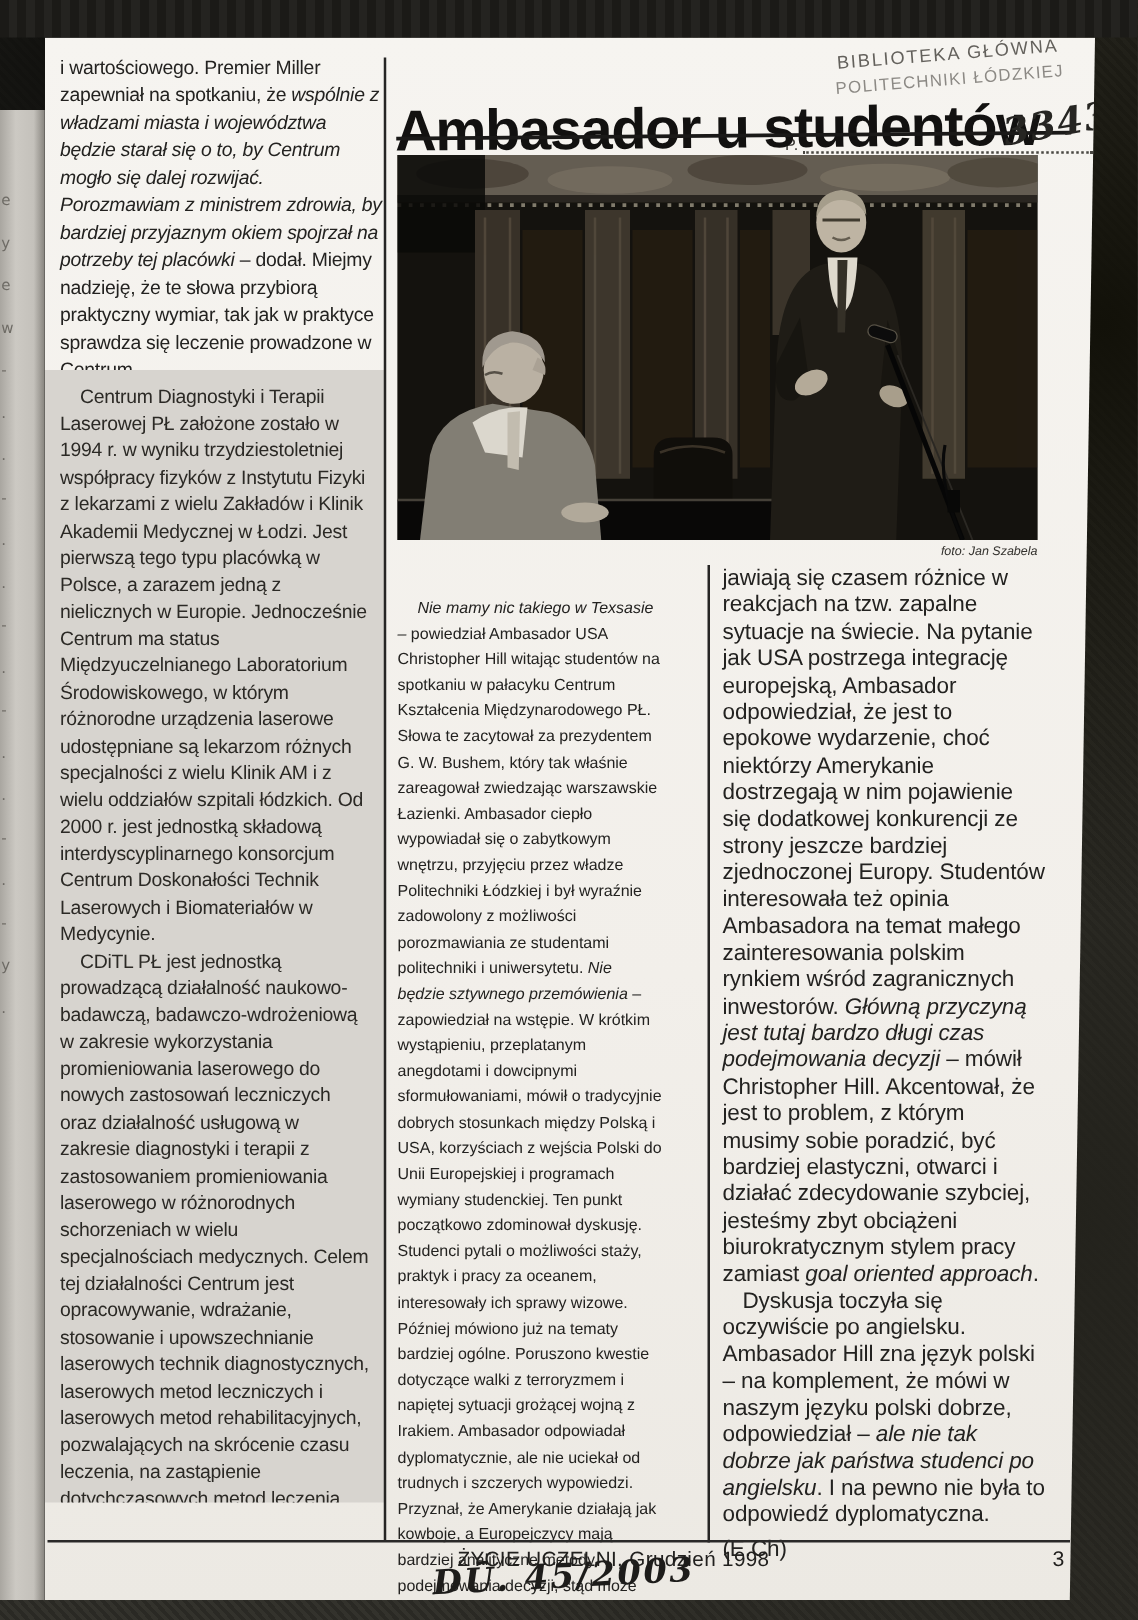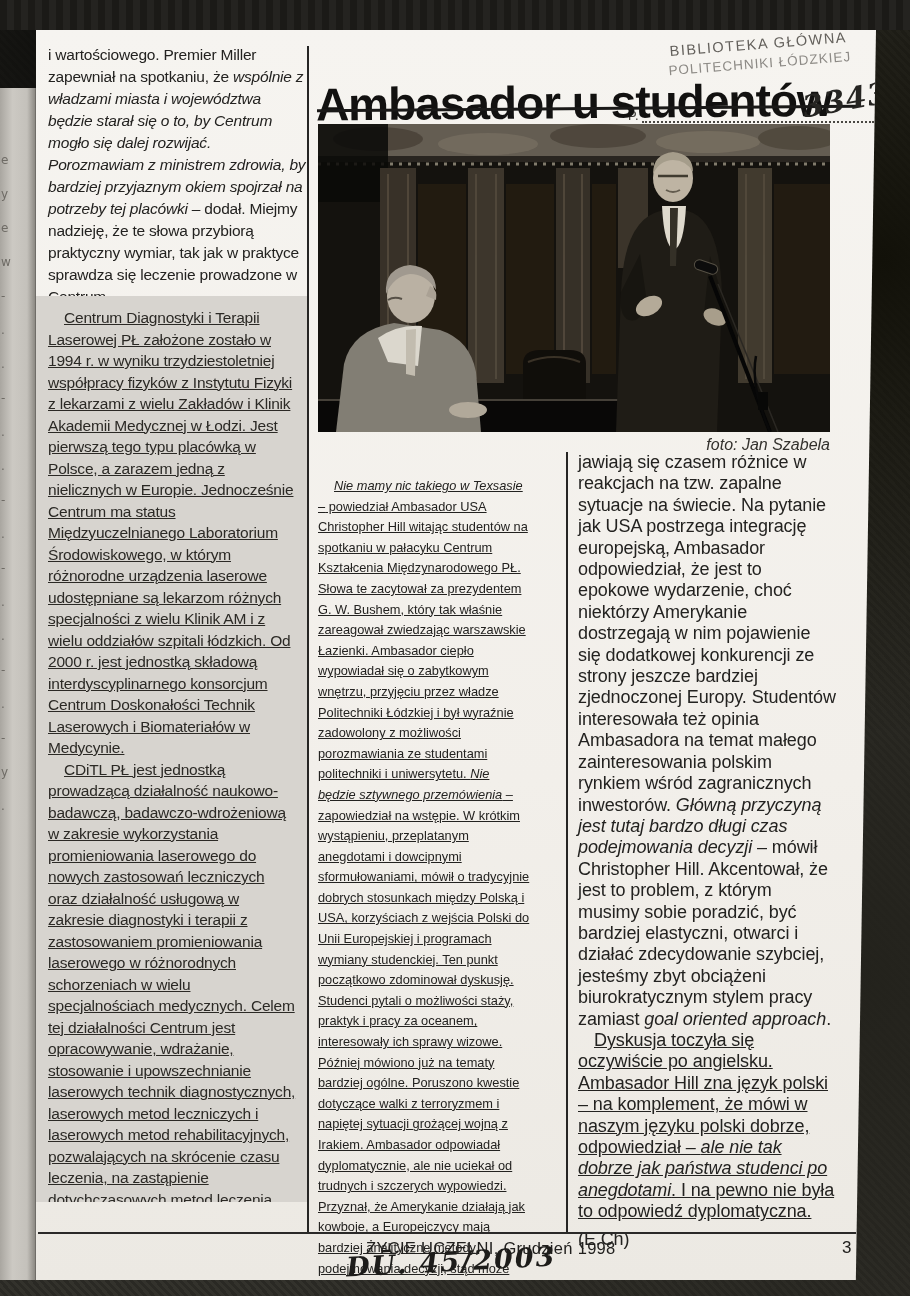--- a/index.html
+++ b/index.html
@@ -51,27 +51,27 @@
   .accession{position:absolute;left:766px;top:52px;z-index:4;
     font-family:"DejaVu Serif",serif;font-style:italic;font-weight:700;
     font-size:30px;color:#262522;transform:rotate(-10deg);letter-spacing:1px;}
   .registry{position:absolute;left:592px;top:78px;width:246px;z-index:1;
     font-size:13px;color:#3c3a36;display:flex;align-items:flex-end;gap:3px;}
   .registry .dots{flex:1;border-bottom:2px dotted #4a4843;height:10px;}
 
   .photo{position:absolute;left:282px;top:94px;width:512px;height:308px;background:#15130f;}
   .photo svg{display:block;}
   .caption{position:absolute;left:282px;top:406px;width:512px;text-align:right;
-    font-size:16px;font-style:italic;color:#33312d;}
+    font-size:10px;font-style:italic;color:#33312d;}
 
   .col{position:absolute;color:#232220;}
   .col1{left:282px;top:446px;width:212px;font-size:12.8px;line-height:20.6px;}
   .col2{left:542px;top:422px;width:258px;font-size:18px;line-height:21.4px;letter-spacing:-0.1px;}
   .para{margin:0;}
-  .para.indent{text-indent:16px;text-decoration:underline;}
+  .para.indent{text-indent:16px;}
   .para.right{text-align:left;margin-top:6px;}
   .it{font-style:italic;}
 
   .footer-rule{position:absolute;left:2px;top:1202px;width:818px;height:1.5px;background:#2a2928;}
   .journal{position:absolute;left:330px;top:1209px;font-size:16.5px;color:#21201e;letter-spacing:.3px;}
   .pagenum{position:absolute;left:806px;top:1208px;font-size:17px;color:#21201e;}
   .handnote{position:absolute;left:346px;top:1246px;z-index:5;
     font-family:"DejaVu Serif",serif;font-style:italic;font-weight:700;
     font-size:27px;color:#1d1c1a;transform:rotate(-3deg);letter-spacing:2px;}
 </style>
@@ -218,21 +218,21 @@
   <div class="caption">foto: Jan Szabela</div>
 
   <div class="col col1">
       <p class="para indent"><span class="it">Nie mamy nic takiego w Texsasie –</span><span> powiedział Ambasador USA Christopher Hill witając studentów na spotkaniu w pałacyku Centrum Kształcenia Międzynarodowego PŁ. Słowa te zacytował za prezydentem G. W. Bushem, który tak właśnie zareagował zwiedzając warszawskie Łazienki. Ambasador ciepło wypowiadał się o zabytkowym wnętrzu, przyjęciu przez władze Politechniki Łódzkiej i był wyraźnie zadowolony z możliwości porozmawiania ze studentami politechniki i uniwersytetu. </span><span class="it">Nie będzie sztywnego przemówienia</span><span> – zapowiedział na wstępie. W krótkim wystąpieniu, przeplatanym anegdotami i dowcipnymi sformułowaniami, mówił o tradycyjnie dobrych stosunkach między Polską i USA, korzyściach z wejścia Polski do Unii Europejskiej i programach wymiany studenckiej. Ten punkt początkowo zdominował dyskusję. Studenci pytali o możliwości staży, praktyk i pracy za oceanem, interesowały ich sprawy wizowe. Później mówiono już na tematy bardziej ogólne. Poruszono kwestie dotyczące walki z terroryzmem i napiętej sytuacji grożącej wojną z Irakiem. Ambasador odpowiadał dyplomatycznie, ale nie uciekał od trudnych i szczerych wypowiedzi. Przyznał, że Amerykanie działają jak kowboje, a Europejczycy mają bardziej analityczne metody podejmowania decyzji, stąd może po-</span></p>
     </div>
 
   <div class="vrule vrule-cols"></div>
 
   <div class="col col2">
       <p class="para"><span>jawiają się czasem różnice w reakcjach na tzw. zapalne sytuacje na świecie. Na pytanie jak USA postrzega integrację europejską, Ambasador odpowiedział, że jest to epokowe wydarzenie, choć niektórzy Amerykanie dostrzegają w nim pojawienie się dodatkowej konkurencji ze strony jeszcze bardziej zjednoczonej Europy. Studentów interesowała też opinia Ambasadora na temat małego zainteresowania polskim rynkiem wśród zagranicznych inwestorów. </span><span class="it">Główną przyczyną jest tutaj bardzo długi czas podejmowania decyzji</span><span> – mówił Christopher Hill. Akcentował, że jest to problem, z którym musimy sobie poradzić, być bardziej elastyczni, otwarci i działać zdecydowanie szybciej, jesteśmy zbyt obciążeni biurokratycznym stylem pracy zamiast </span><span class="it">goal oriented approach</span><span>.</span></p>
-      <p class="para indent"><span>Dyskusja toczyła się oczywiście po angielsku. Ambasador Hill zna język polski – na komplement, że mówi w naszym języku polski dobrze, odpowiedział – </span><span class="it">ale nie tak dobrze jak państwa studenci po anegdotami</span><span>. I na pewno nie była to odpowiedź dyplomatyczna.</span></p>
+      <p class="para indent"><span>Dyskusja toczyła się oczywiście po angielsku. Ambasador Hill zna język polski – na komplement, że mówi w naszym języku polski dobrze, odpowiedział – </span><span class="it">ale nie tak dobrze jak państwa studenci po angielsku</span><span>. I na pewno nie była to odpowiedź dyplomatyczna.</span></p>
       <p class="para right"><span>(E.Ch)</span></p>
     </div>
 
   <div class="footer-rule"></div>
   <div class="journal">ŻYCIE UCZELNI,  Grudzień 1998</div>
   <div class="pagenum">3</div>
 </div>
 
 <div class="handnote">DŪ. 45/2003</div>
 

